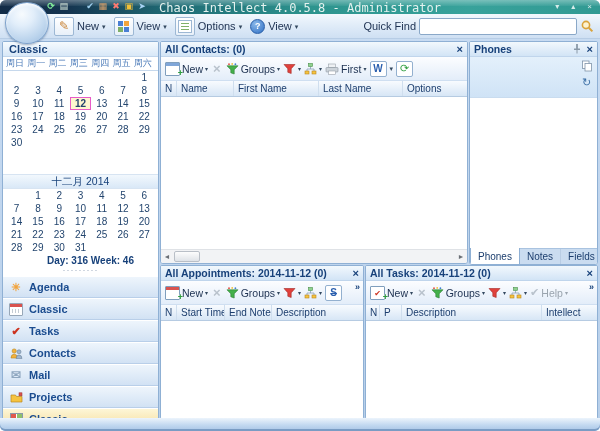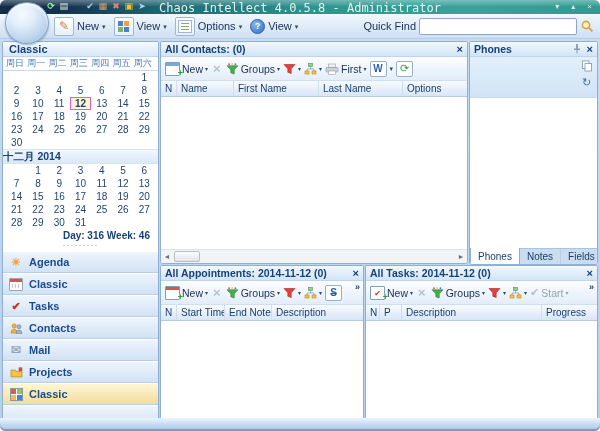--- a/index.html
+++ b/index.html
@@ -96,23 +96,23 @@
   .calnav{flex:0 0 13px;display:flex;align-items:center;padding:0 5px;color:#17417a;}
   .calnav .nav-arrow{font-size:7px;letter-spacing:-1px;padding:0 2px;color:#17417a;}
   .calnav .mtitle{flex:1;text-align:center;font-size:10.5px;font-weight:bold;}
   .weekdays{flex:0 0 13px;display:grid;grid-template-columns:repeat(7,1fr);padding:0 3px;
     border-bottom:1px solid #c6d8ec;}
   .weekdays span{font-size:9px;color:#4a7ab8;text-align:left;line-height:13px;white-space:nowrap;overflow:hidden;}
   .calgrid{display:grid;grid-template-columns:repeat(7,1fr);padding:0 3px;}
   .cal-cell{height:13px;display:flex;align-items:center;justify-content:center;font-size:10px;
     color:#23456e;border:1px solid transparent;box-sizing:border-box;}
   .cal-cell.sel{background:#fdf7cf;border:1px solid #e85bc8;font-weight:bold;}
-  .mhead{flex:0 0 13px;font-size:10.5px;font-weight:bold;color:#17417a;line-height:13px;
-    background:linear-gradient(#f2f8fd,#d9e8f7);border-top:1px solid #d7e4f2;border-bottom:1px solid #d7e4f2;}
-  .daysum{flex:0 0 13px;text-align:right;padding-right:8px;font-size:10px;font-weight:bold;color:#17417a;line-height:13px;}
+  .mhead{flex:0 0 13px;text-align:center;font-size:10.5px;font-weight:normal;color:#17417a;line-height:13px;
+    background:linear-gradient(#f2f8fd,#d9e8f7);border-top:1px solid #d7e4f2;border-bottom:1px solid #d7e4f2;margin-top:25px;}
+  .daysum{flex:0 0 13px;text-align:right;padding-right:24px;font-size:10px;font-weight:bold;color:#17417a;line-height:13px;}
   .dots{flex:0 0 9px;text-align:center;font-size:9px;line-height:7px;color:#9aa9bd;letter-spacing:1px;}
   .navlist{margin-top:auto;display:flex;flex-direction:column;}
   .navitem{height:20px;display:flex;align-items:center;gap:5px;padding-left:5px;font-size:11px;font-weight:bold;
     color:#1b4c8f;background:linear-gradient(#eef5fc,#d2e2f4);border-top:1px solid #fff;border-bottom:1px solid #b9cfe9;}
   .navitem.active{background:linear-gradient(#fdf6d7,#f5dc9b);}
   .nicon{width:16px;display:flex;align-items:center;justify-content:center;}
   .sun{color:#f2a33c;font-size:11px;line-height:1;}
   .chkred{color:#cc3320;font-size:11px;line-height:1;}
   .mailg{color:#8fa7c0;font-size:12px;line-height:1;}
   .minical{width:12px;height:11px;border:1px solid #97a7b8;background:#fff;position:relative;border-radius:1px;}
@@ -563,30 +563,30 @@
           <svg width="13" height="12" viewBox="0 0 13 12">
             <path d="M6.5 3.5 V6 M3 8 V6 H10 V8" fill="none" stroke="#8aa0b5" stroke-width=".8"></path>
             <rect x="4.5" y="0.5" width="4" height="3" fill="#8fd18f" stroke="#4c8f4c" stroke-width=".6"></rect>
             <rect x="1" y="8" width="4" height="3" fill="#f6c33f" stroke="#b9861f" stroke-width=".6"></rect>
             <rect x="8" y="8" width="4" height="3" fill="#f6c33f" stroke="#b9861f" stroke-width=".6"></rect>
           </svg>
           <span class="caret">▾</span>
         </span>
         <span class="sbtn dis">
           <span class="donechk">✔</span>
-          <span>Start</span>
+          <span>Help</span>
           <span class="caret" style="color:#9aa4ae;">▾</span>
         </span>
         <span class="overflow">»</span>
       </div>
       <div class="cols">
         <span class="c" style="width:14px;">N</span>
         <span class="c" style="width:22px;">P</span>
         <span class="c" style="flex:1;">Description</span>
-        <span class="c" style="width:55px;border-right:none;">Progress</span>
+        <span class="c" style="width:55px;border-right:none;">Intellect</span>
       </div>
       <div class="list"></div>
     </div>
 
   </div>
 
   <div class="bottom-edge"></div>
 </div>
 
 </body></html>

